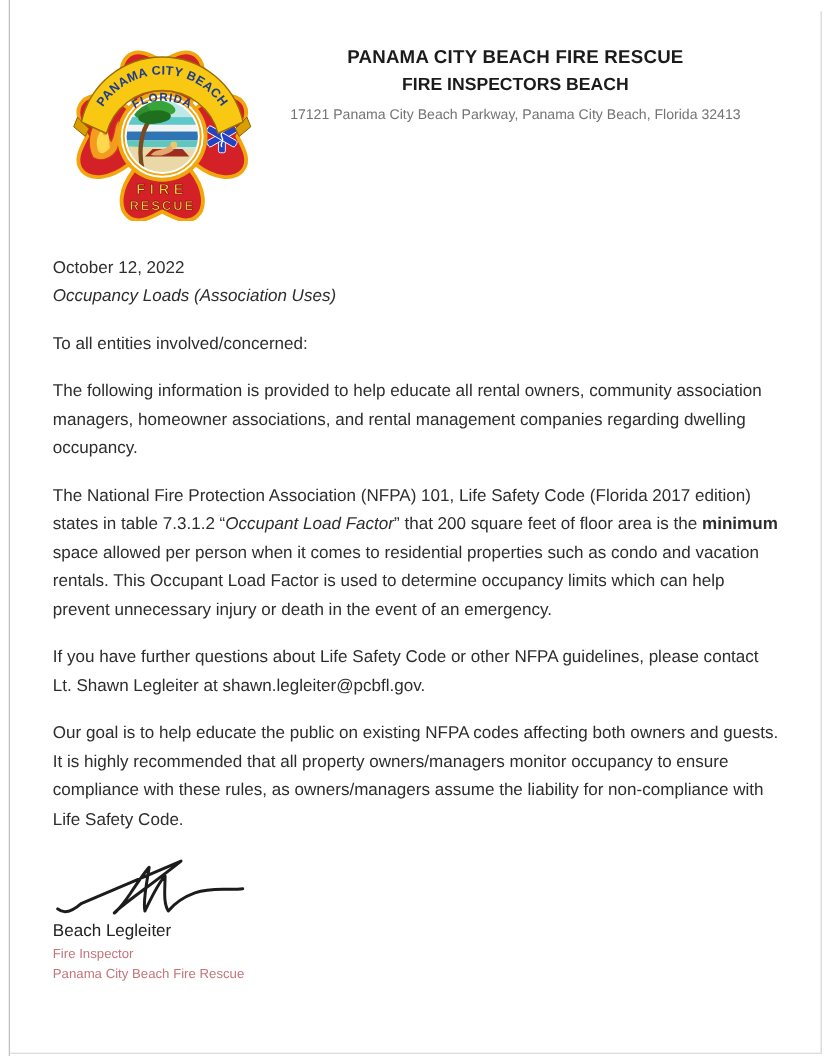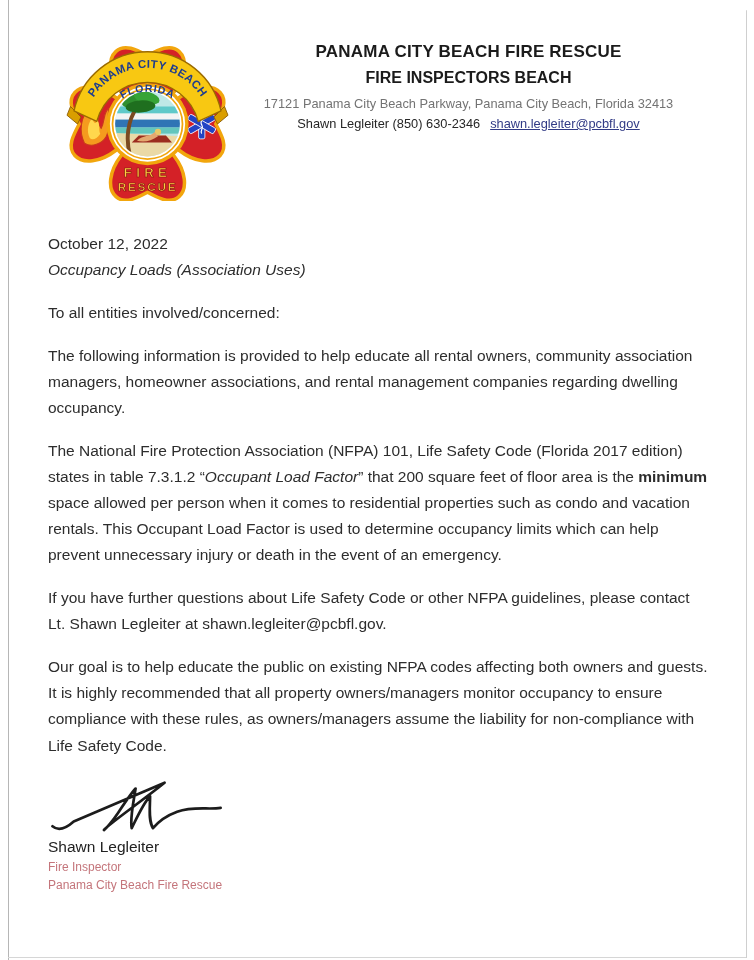--- a/index.html
+++ b/index.html
@@ -121,23 +121,20 @@
             <text x="100" y="172" font-size="15" letter-spacing="5">FIRE</text>
             <text x="100" y="188" font-size="13.5" letter-spacing="2">RESCUE</text>
           </g>
         </svg>
       </div>
 
       <div class="letterhead-text">
         <div class="org-name">PANAMA CITY BEACH FIRE RESCUE</div>
         <div class="office-name">FIRE INSPECTORS BEACH</div>
         <div class="addr-line">17121 Panama City Beach Parkway, Panama City Beach, Florida 32413</div>
-        <div class="contact-line">
-          <span>Shawn Legleiter (850) 630-2346</span><span class="email-link">shawn.legleiter@pcbfl.gov</span>
-        </div>
       </div>
     </div>
 
     <div class="letter-body">
       <p class="dateline">October 12, 2022</p>
       <p class="subject">Occupancy Loads (Association Uses)</p>
 
       <p>To all entities involved/concerned:</p>
 
       <p>The following information is provided to help educate all rental owners, community association managers, homeowner associations, and rental management companies regarding dwelling occupancy.</p>
@@ -152,20 +149,20 @@
       <div class="signature-wrap">
         <svg viewBox="0 0 185 60">
           <path d="M4 52 C10 57 17 55 26 47 L120 7
                    C95 27 66 47 58 55 C55 58 61 54 72 38
                    C78 29 86 17 90 13 C88 26 84 44 86 54
                    C90 46 98 28 105 21 C105 33 103 46 108 54
                    C113 48 122 41 133 37 C150 31 165 35 178 33" fill="none" stroke="#1c1c1c" stroke-width="2.8" stroke-linecap="round" stroke-linejoin="round"></path>
         </svg>
       </div>
 
-      <div class="signer-name">Shawn Legleiter</div>
+      <div class="signer-name">Beach Legleiter</div>
       <div class="signer-sub">Fire Inspector</div>
       <div class="signer-sub">Panama City Beach Fire Rescue</div>
     </div>
   </div>
 
   <div class="edge-bottom"></div>
 </div>
 
 </body></html>

